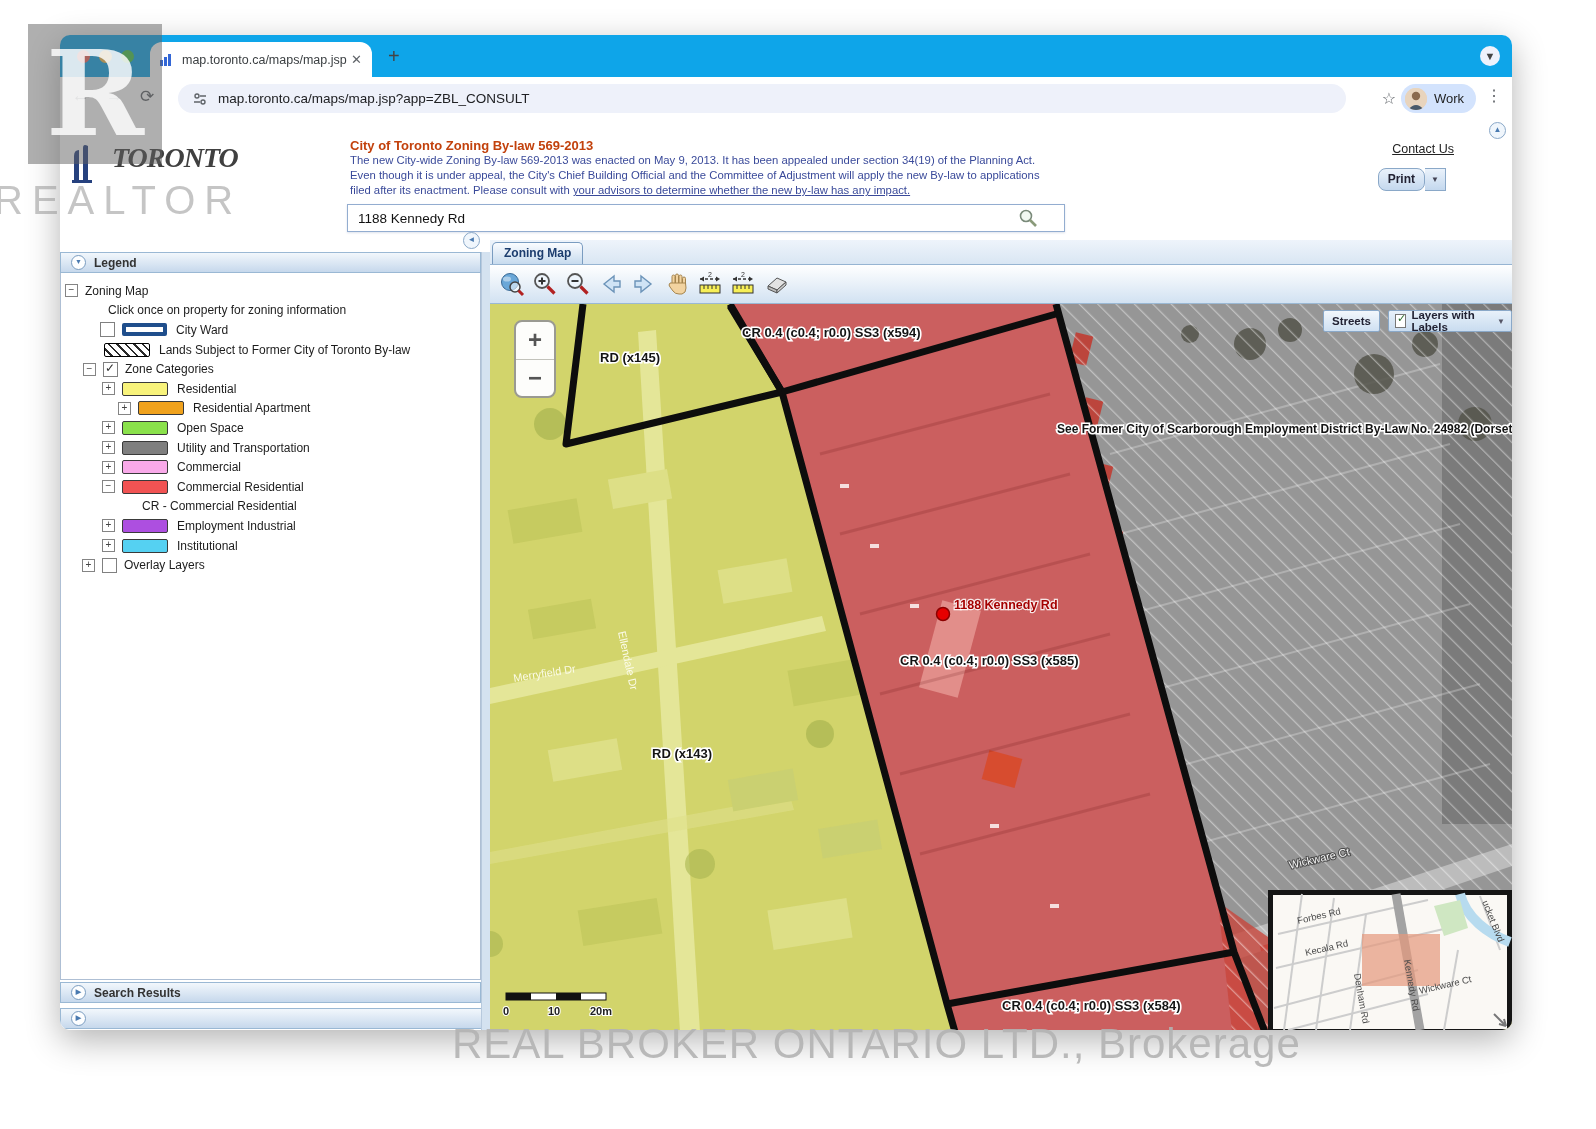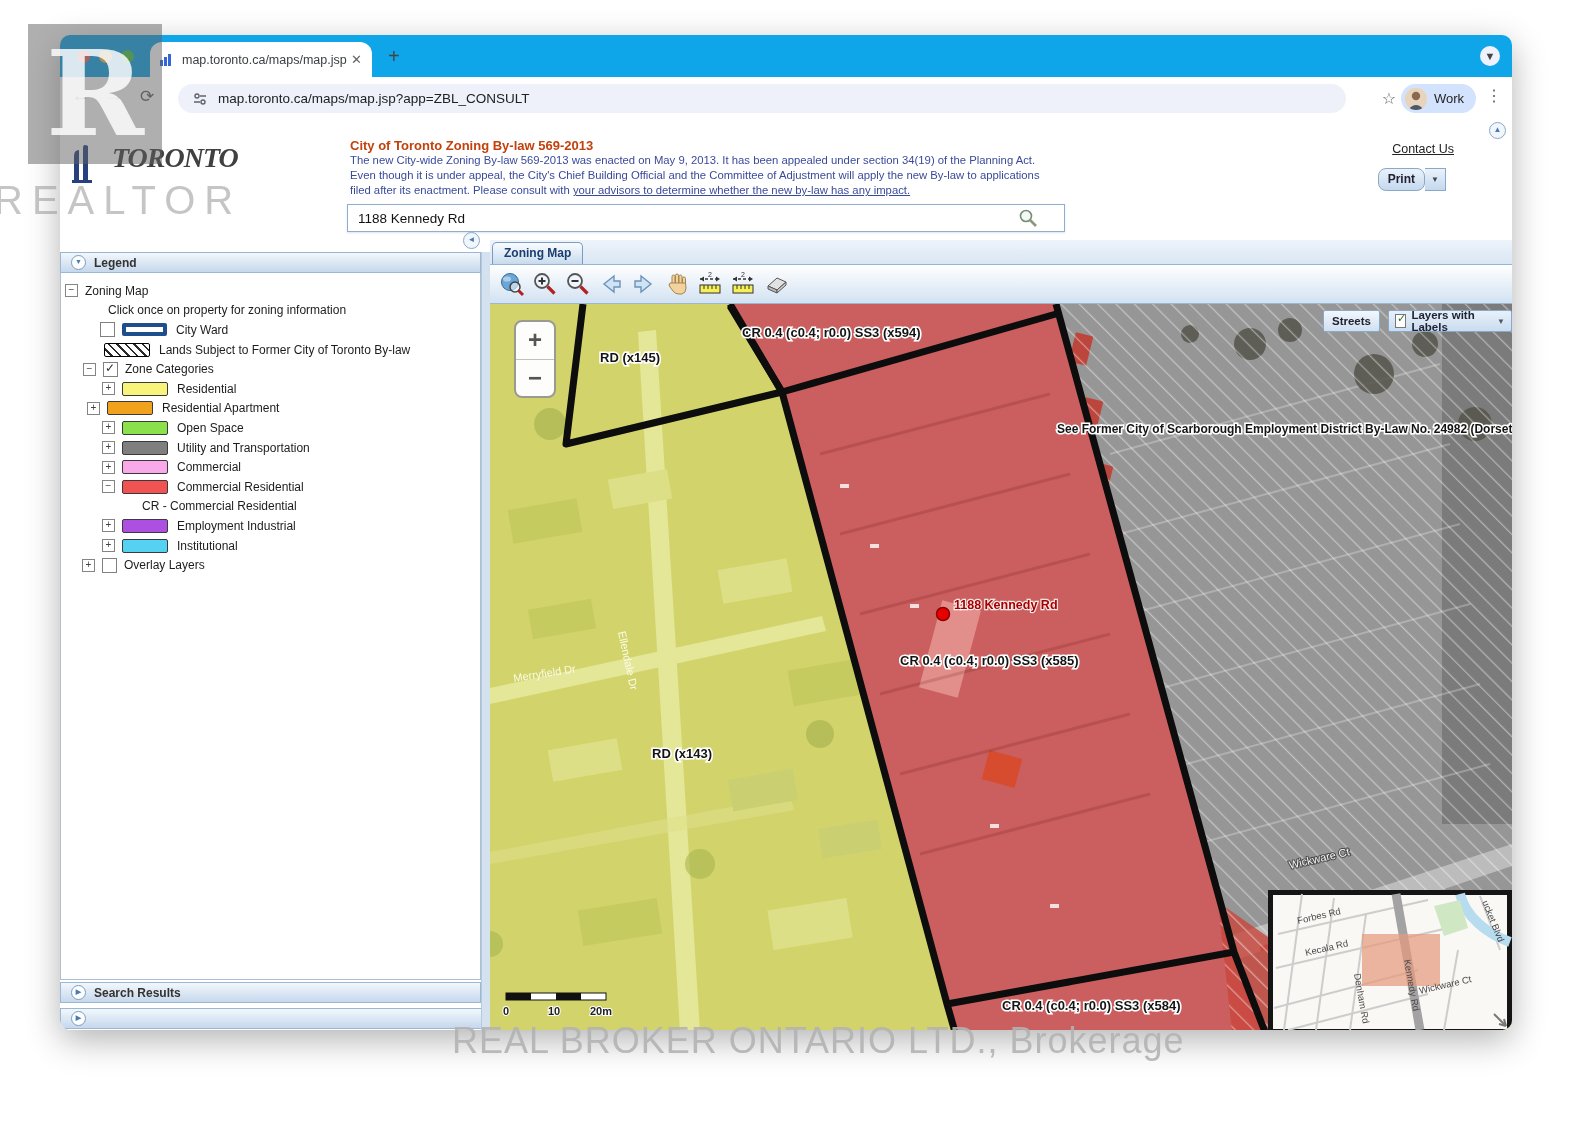--- a/index.html
+++ b/index.html
@@ -6,21 +6,21 @@
   #stage{position:relative;width:1596px;height:1129px;background:#fff;overflow:hidden;
          font-family:"Liberation Sans",sans-serif;}
 
   
   .wm-r-box{position:absolute;left:28px;top:24px;width:134px;height:140px;z-index:40;
     background:rgba(95,95,95,.5);display:flex;align-items:center;justify-content:center;pointer-events:none;}
   .wm-r-box span{font-family:"DejaVu Serif",serif;font-weight:bold;font-size:118px;line-height:1;
     color:rgba(255,255,255,.82);}
   .wm-realtor{position:absolute;left:-6px;top:178px;z-index:40;font-size:40px;letter-spacing:9px;
     color:rgba(150,150,150,.55);font-weight:400;pointer-events:none;}
-  .wm-brokerage{position:absolute;left:452px;top:1020px;z-index:40;font-size:36px;letter-spacing:1px;
+  .wm-brokerage{position:absolute;left:452px;top:1020px;z-index:40;font-size:42px;letter-spacing:1px;
     color:rgba(178,178,178,.9);pointer-events:none;white-space:nowrap;}
 
   
   .window{position:absolute;left:60px;top:35px;width:1452px;height:995px;border-radius:10px;
     background:#fff;box-shadow:0 10px 34px rgba(0,0,0,.30);overflow:hidden;z-index:1;}
   .tabstrip{position:relative;height:42px;background:#0ea5e9;}
   .tl{position:absolute;top:15px;width:13px;height:13px;border-radius:50%;}
   .tl.red{left:17px;background:#f4645c}.tl.yel{left:39px;background:#f6bd4e}.tl.grn{left:61px;background:#47c649}
   .tab{position:absolute;left:90px;top:7px;width:222px;height:35px;background:#fff;
     border-radius:12px 12px 0 0;display:flex;align-items:center;padding:0 8px;box-sizing:border-box;}
@@ -235,21 +235,21 @@
           <div class="row" style="margin-left:22px">
             <span class="pm minus"></span>
             <span class="cb checked"></span>
             <span>Zone Categories</span>
           </div>
           <div class="row" style="margin-left:41px">
             <span class="pm plus"></span>
             <span class="sw" style="background: rgb(248, 243, 123);"></span>
             <span>Residential</span>
           </div>
-          <div class="row" style="margin-left:26px">
+          <div class="row" style="margin-left:57px">
             <span class="pm plus"></span>
             <span class="sw" style="background: rgb(240, 162, 29);"></span>
             <span>Residential Apartment</span>
           </div>
           <div class="row" style="margin-left:41px">
             <span class="pm plus"></span>
             <span class="sw" style="background: rgb(138, 225, 75);"></span>
             <span>Open Space</span>
           </div>
           <div class="row" style="margin-left:41px">

